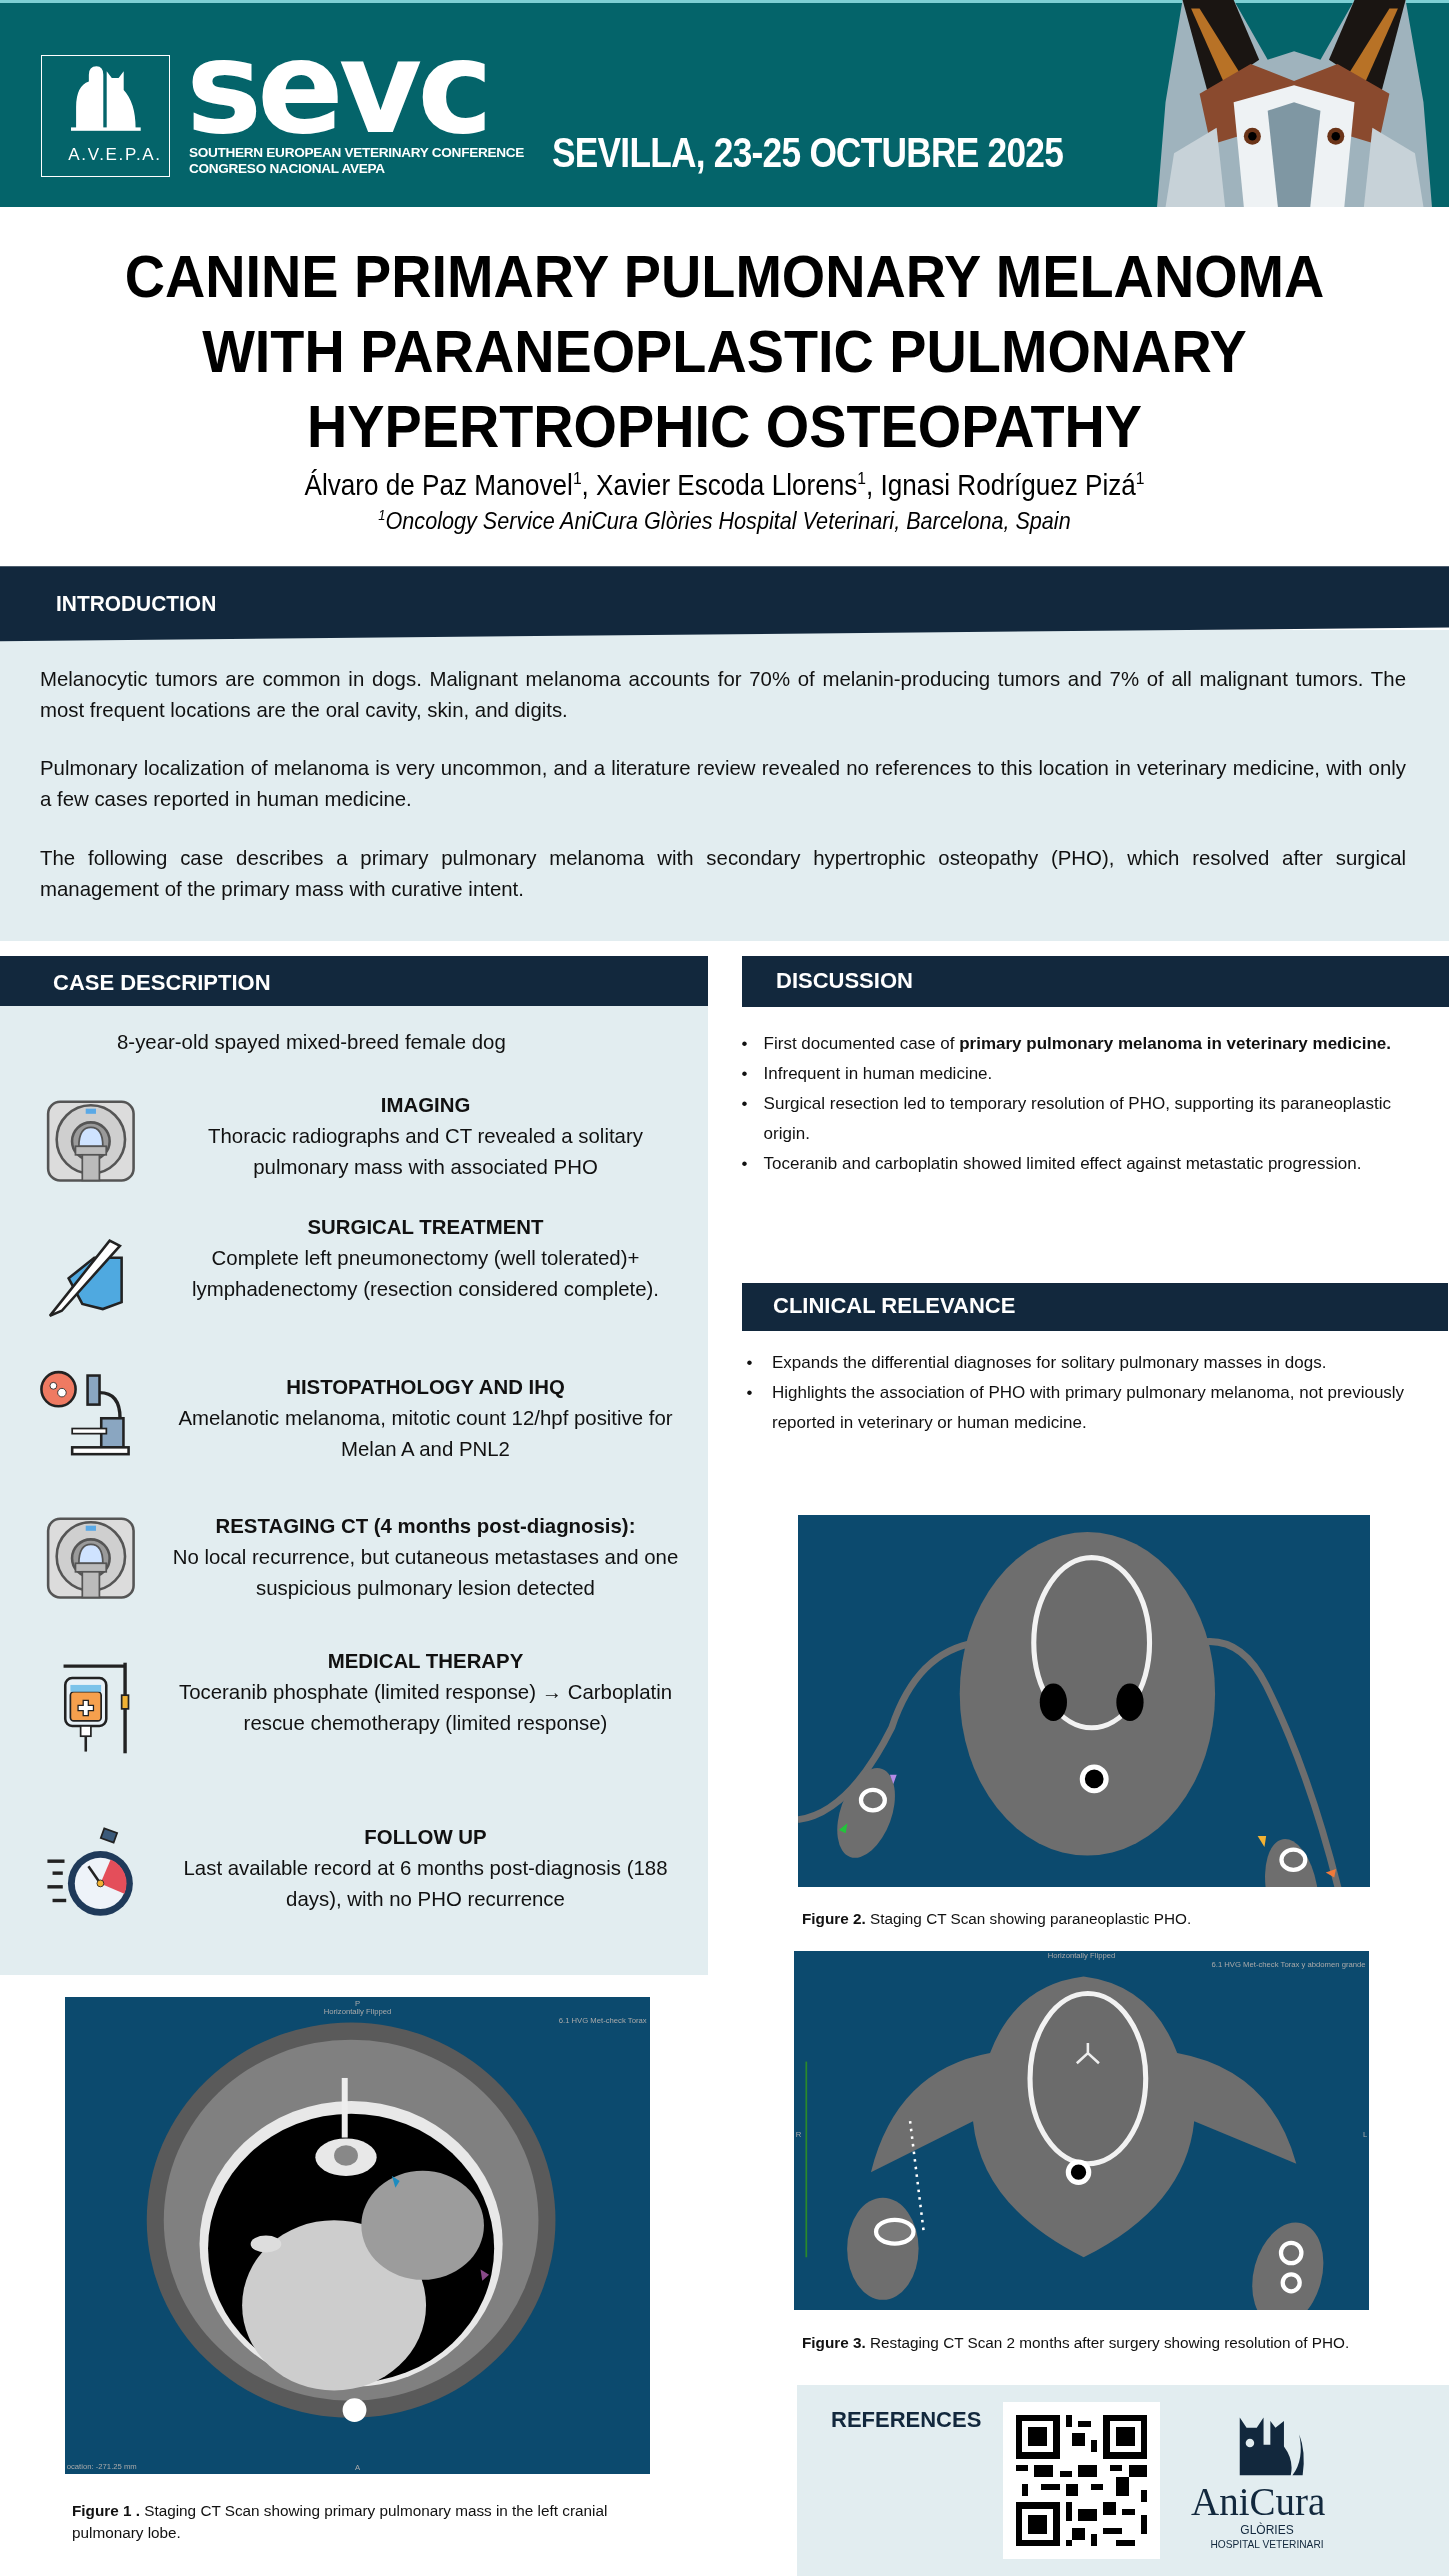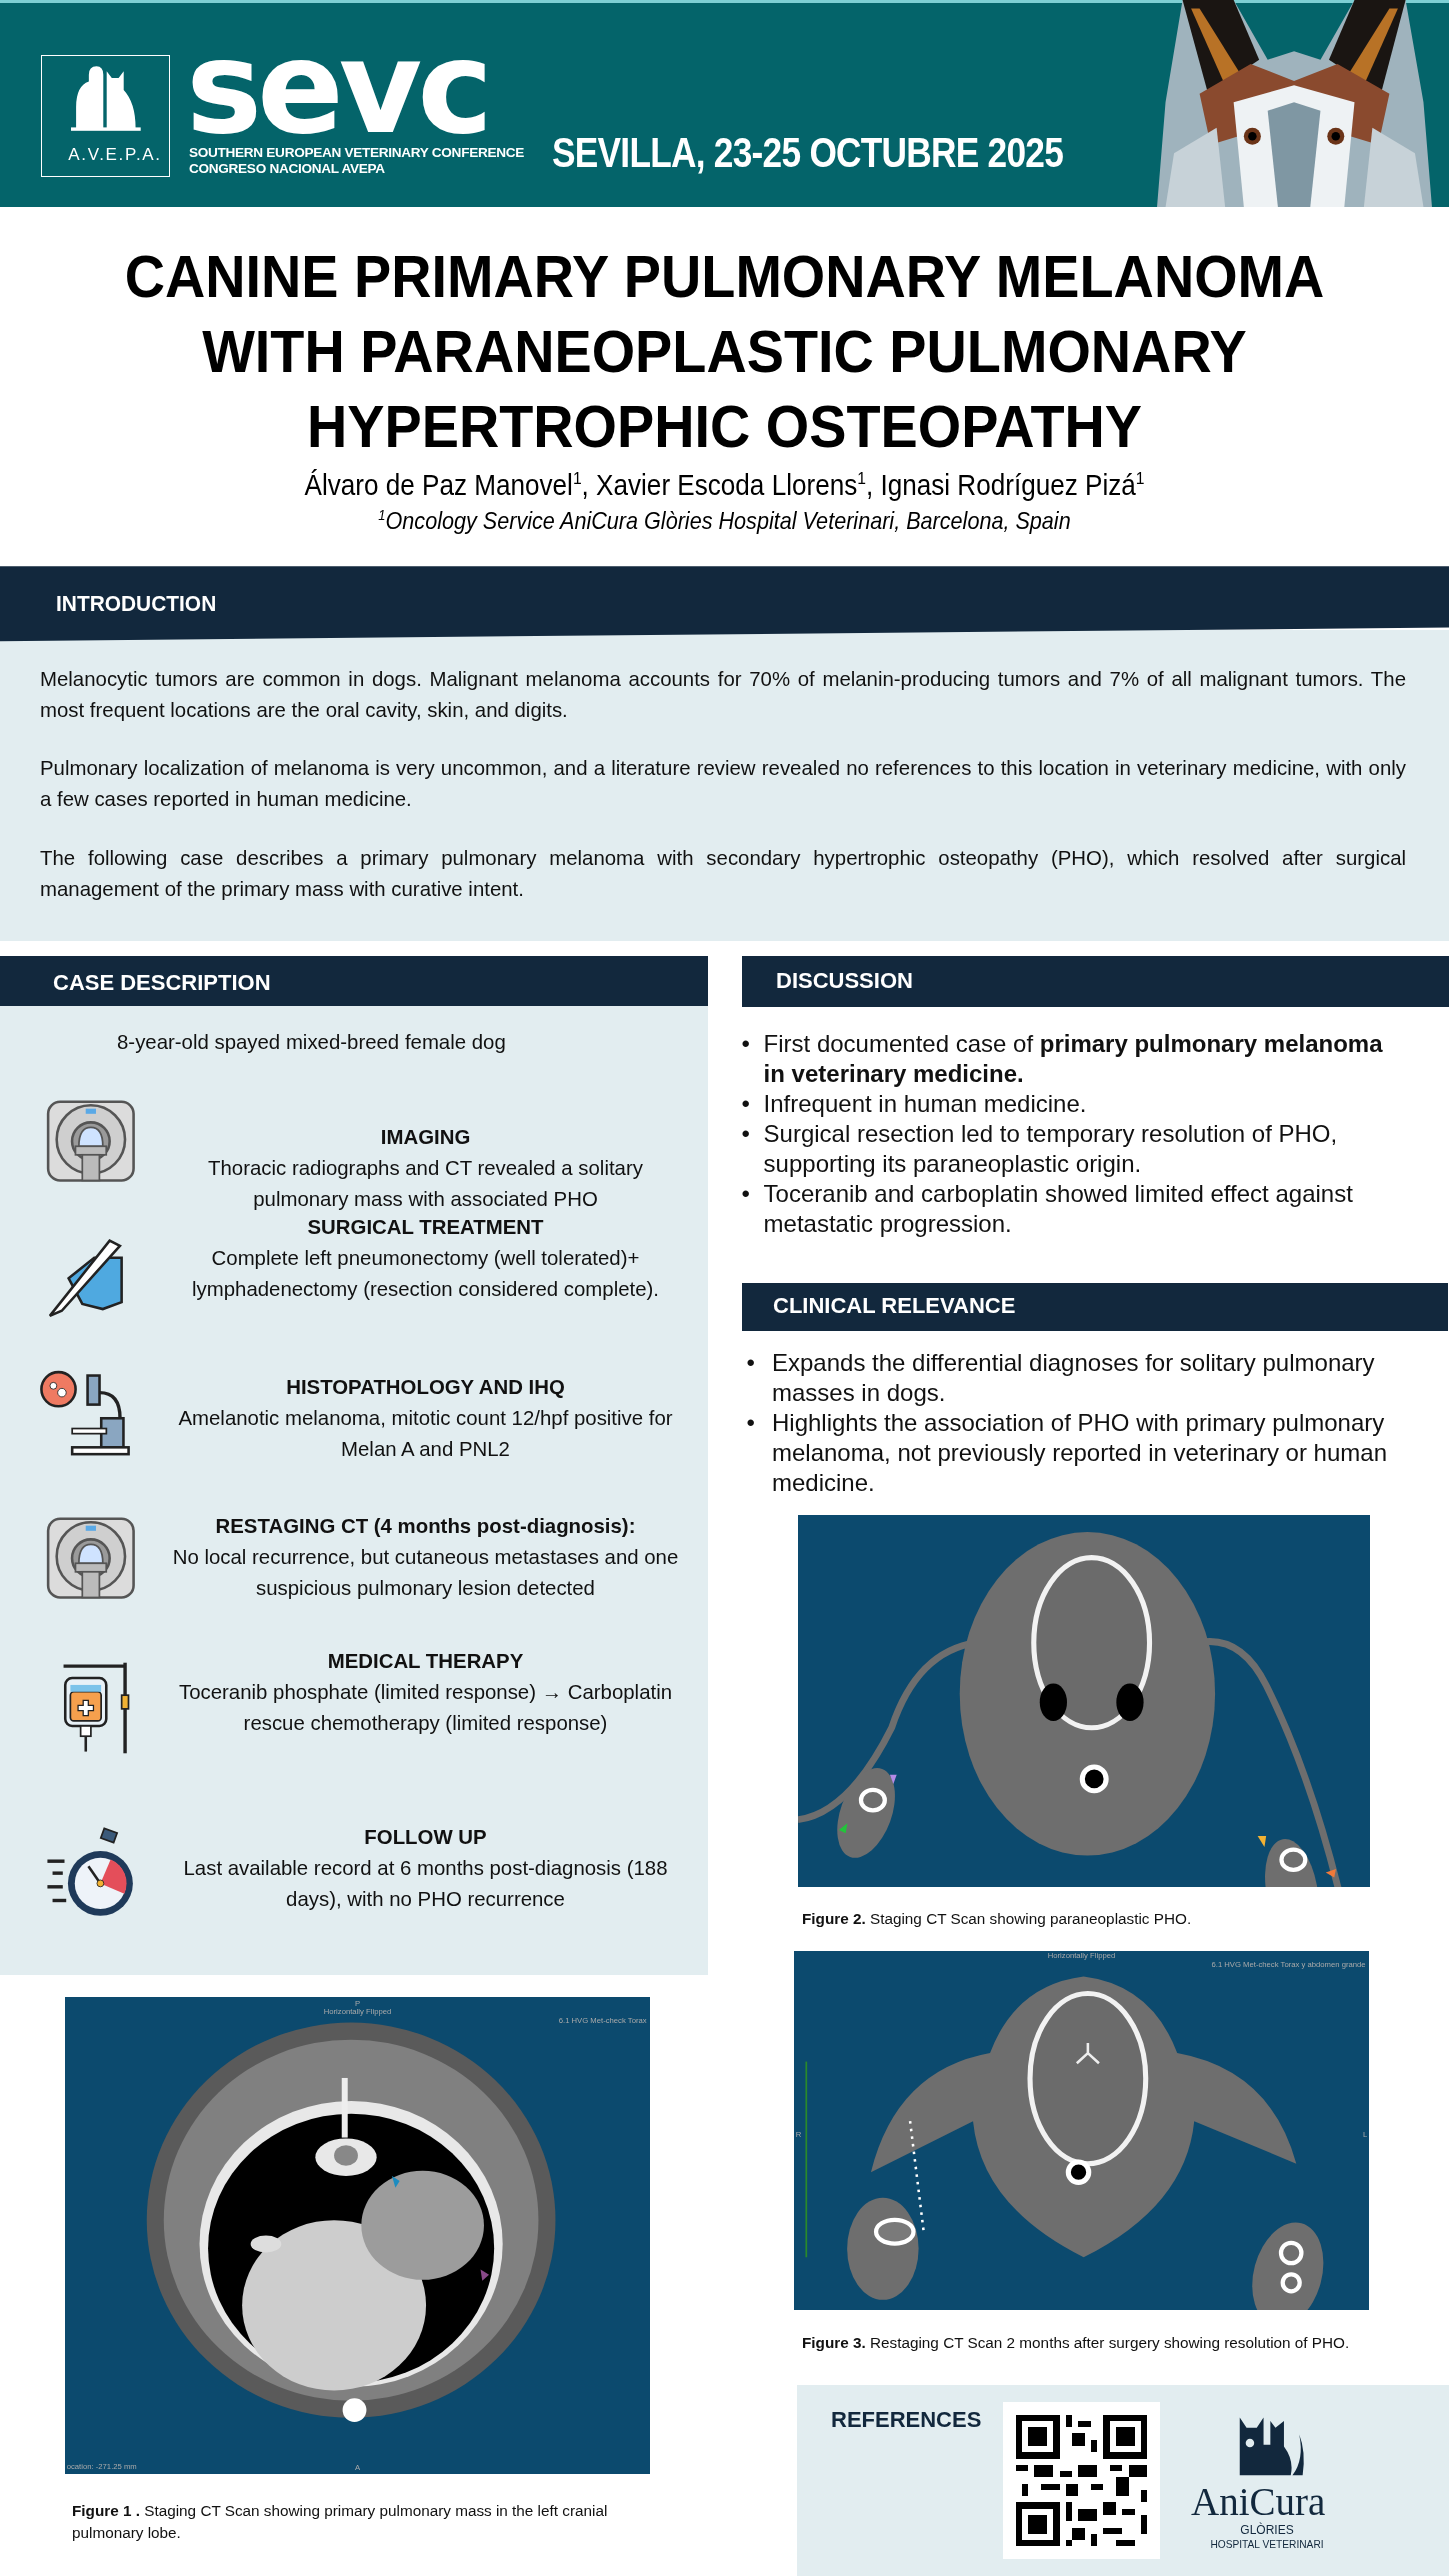--- a/index.html
+++ b/index.html
@@ -41,21 +41,21 @@
   #case-panel { left: 0; top: 1006px; width: 708px; height: 969px; }
   #case-subject { left: 0; top: 1031px; width: 708px; padding-left: 0; text-align: left; font-size: 20.4px; }
   #case-subject span { position:absolute; left:117px; }
   .case-item { position:absolute; left: 170px; width: 511px; text-align: center; font-size: 20.4px; line-height: 31px; color:#111; }
   .case-item .h { font-weight: bold; display:block; }
   .case-icon { position:absolute; width: 94px; height: 94px; }
 
   
   #disc-head { left: 742px; top: 956px; width: 707px; height: 51px; }
   #disc-title { left: 776px; top: 968px; color:#fff; font-size: 22px; font-weight:bold; }
-  .bullets { position:absolute; font-size: 24px; line-height: 30px; color:#111; list-style: none; }
+  .bullets { position:absolute; font-size: 17px; line-height: 30px; color:#111; list-style: none; }
   .bullets li { position: relative; padding-left: 25.6px; }
   .bullets li::before { content: "•"; position:absolute; left: 3.4px; top: 0; }
   #disc-list { left: 738px; top: 1029px; width: 664px; }
   #clin-head { left: 742px; top: 1283px; width: 706px; height: 48px; }
   #clin-title { left: 773px; top: 1293px; color:#fff; font-size: 22px; font-weight:bold; }
   #clin-list { left: 743px; top: 1348px; width: 664px; }
   #clin-list li { padding-left: 29px; }
 
   
   .ct { position:absolute; background:#0c4a6e; overflow:hidden; }
@@ -142,21 +142,21 @@
   <svg width="94" height="94" viewBox="0 0 110 110">
       <rect x="6" y="8" width="100" height="92" rx="14" fill="#dcdcdc" stroke="#555" stroke-width="3"></rect>
       <circle cx="56" cy="52" r="40" fill="#cfcfcf" stroke="#555" stroke-width="3"></circle>
       <circle cx="56" cy="54" r="22" fill="#9a9a9a" stroke="#555" stroke-width="3"></circle>
       <path d="M42 60 Q42 38 56 38 Q70 38 70 60 Z" fill="#cfe3ff" stroke="#555" stroke-width="2"></path>
       <rect x="38" y="60" width="36" height="10" fill="#bbb" stroke="#555" stroke-width="2"></rect>
       <rect x="46" y="70" width="20" height="30" fill="#bbb" stroke="#555" stroke-width="2"></rect>
       <rect x="50" y="16" width="12" height="6" fill="#5aa9e6"></rect>
     </svg>
 </div>
-<div class="case-item" style="top:1122px">
+<div class="case-item" style="top:1090px">
   <span class="h">IMAGING</span>
   <span>Thoracic radiographs and CT revealed a solitary pulmonary mass with associated PHO</span>
 </div>
 
 <div class="case-icon" style="left:43px;top:1227px">
   <svg width="94" height="94" viewBox="0 0 110 110">
       <path d="M30 60 L60 36 L92 36 L92 88 L70 96 L46 90 Z" fill="#4fa9e0" stroke="#222" stroke-width="3"></path>
       <path d="M8 104 L78 16 L90 22 L22 98 Z" fill="#fff" stroke="#222" stroke-width="3"></path>
     </svg>
 </div>

